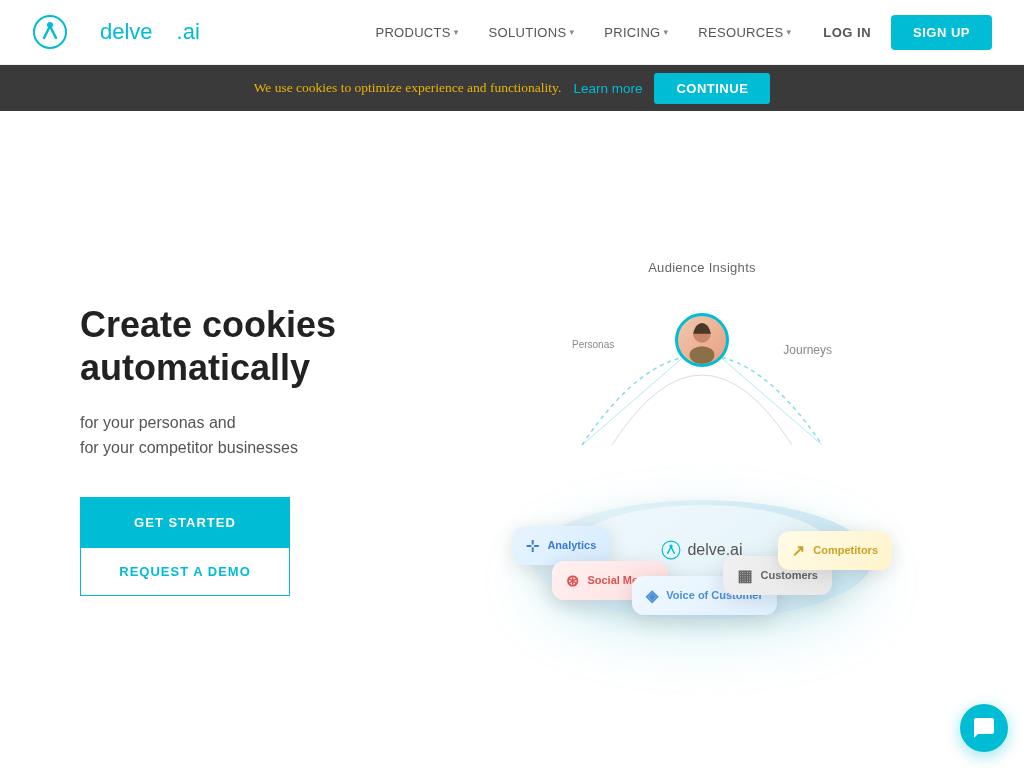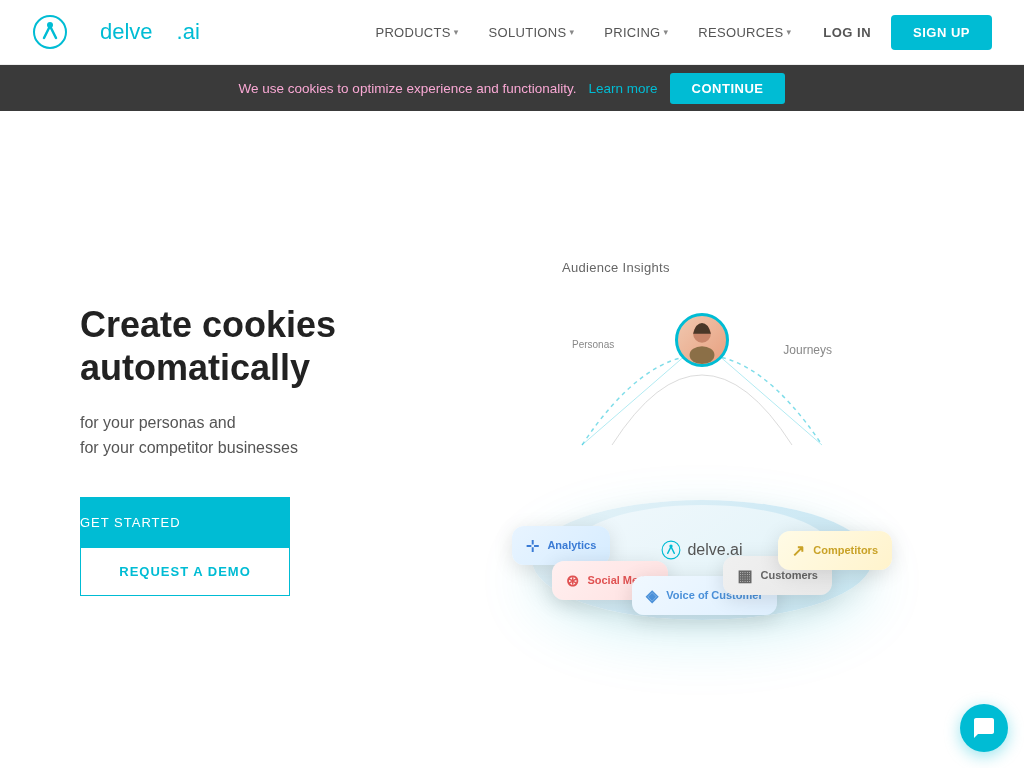--- a/index.html
+++ b/index.html
@@ -84,21 +84,21 @@
       display: flex;
       align-items: center;
       justify-content: center;
       gap: 12px;
       background: #3a3a3a;
       color: #ccc;
       padding: 0 24px;
       height: 46px;
       font-size: 13.5px;
     }
-    .cookie-text { color: #f9a8d4; }
+    .cookie-text { color: #eab308; font-family: Liberation Serif, serif; }
     .cookie-learn {
       color: #00bcd4;
       cursor: pointer;
       text-decoration: none;
       font-size: 13.5px;
     }
     .cookie-continue {
       padding: 8px 22px;
       background: #00bcd4;
       color: #fff;
@@ -146,26 +146,26 @@
       flex-direction: column;
       gap: 0;
       width: 210px;
     }
     .btn-get-started {
       background: #00bcd4;
       color: #fff;
       border: none;
       padding: 18px 0;
       font-size: 13px;
-      font-weight: 400;
+      font-weight: 700;
       letter-spacing: 1px;
       text-transform: uppercase;
       cursor: pointer;
       width: 100%;
-      text-align: left;
+      text-align: center;
     }
     .btn-request-demo {
       background: #fff;
       color: #00bcd4;
       border: 1.5px solid #00bcd4;
       padding: 16px 0;
       font-size: 13px;
       font-weight: 700;
       letter-spacing: 1px;
       text-transform: uppercase;
@@ -278,21 +278,21 @@
     }
 
     
     .audience-area {
       position: absolute;
       top: 20px;
       left: 50%;
       transform: translateX(-50%);
       display: flex;
       flex-direction: column;
-      align-items: flex-start;
+      align-items: center;
     }
 
     .audience-label {
       font-size: 13px;
       color: #666;
       margin-bottom: 10px;
       letter-spacing: 0.3px;
     }
 
     .arc-container {

